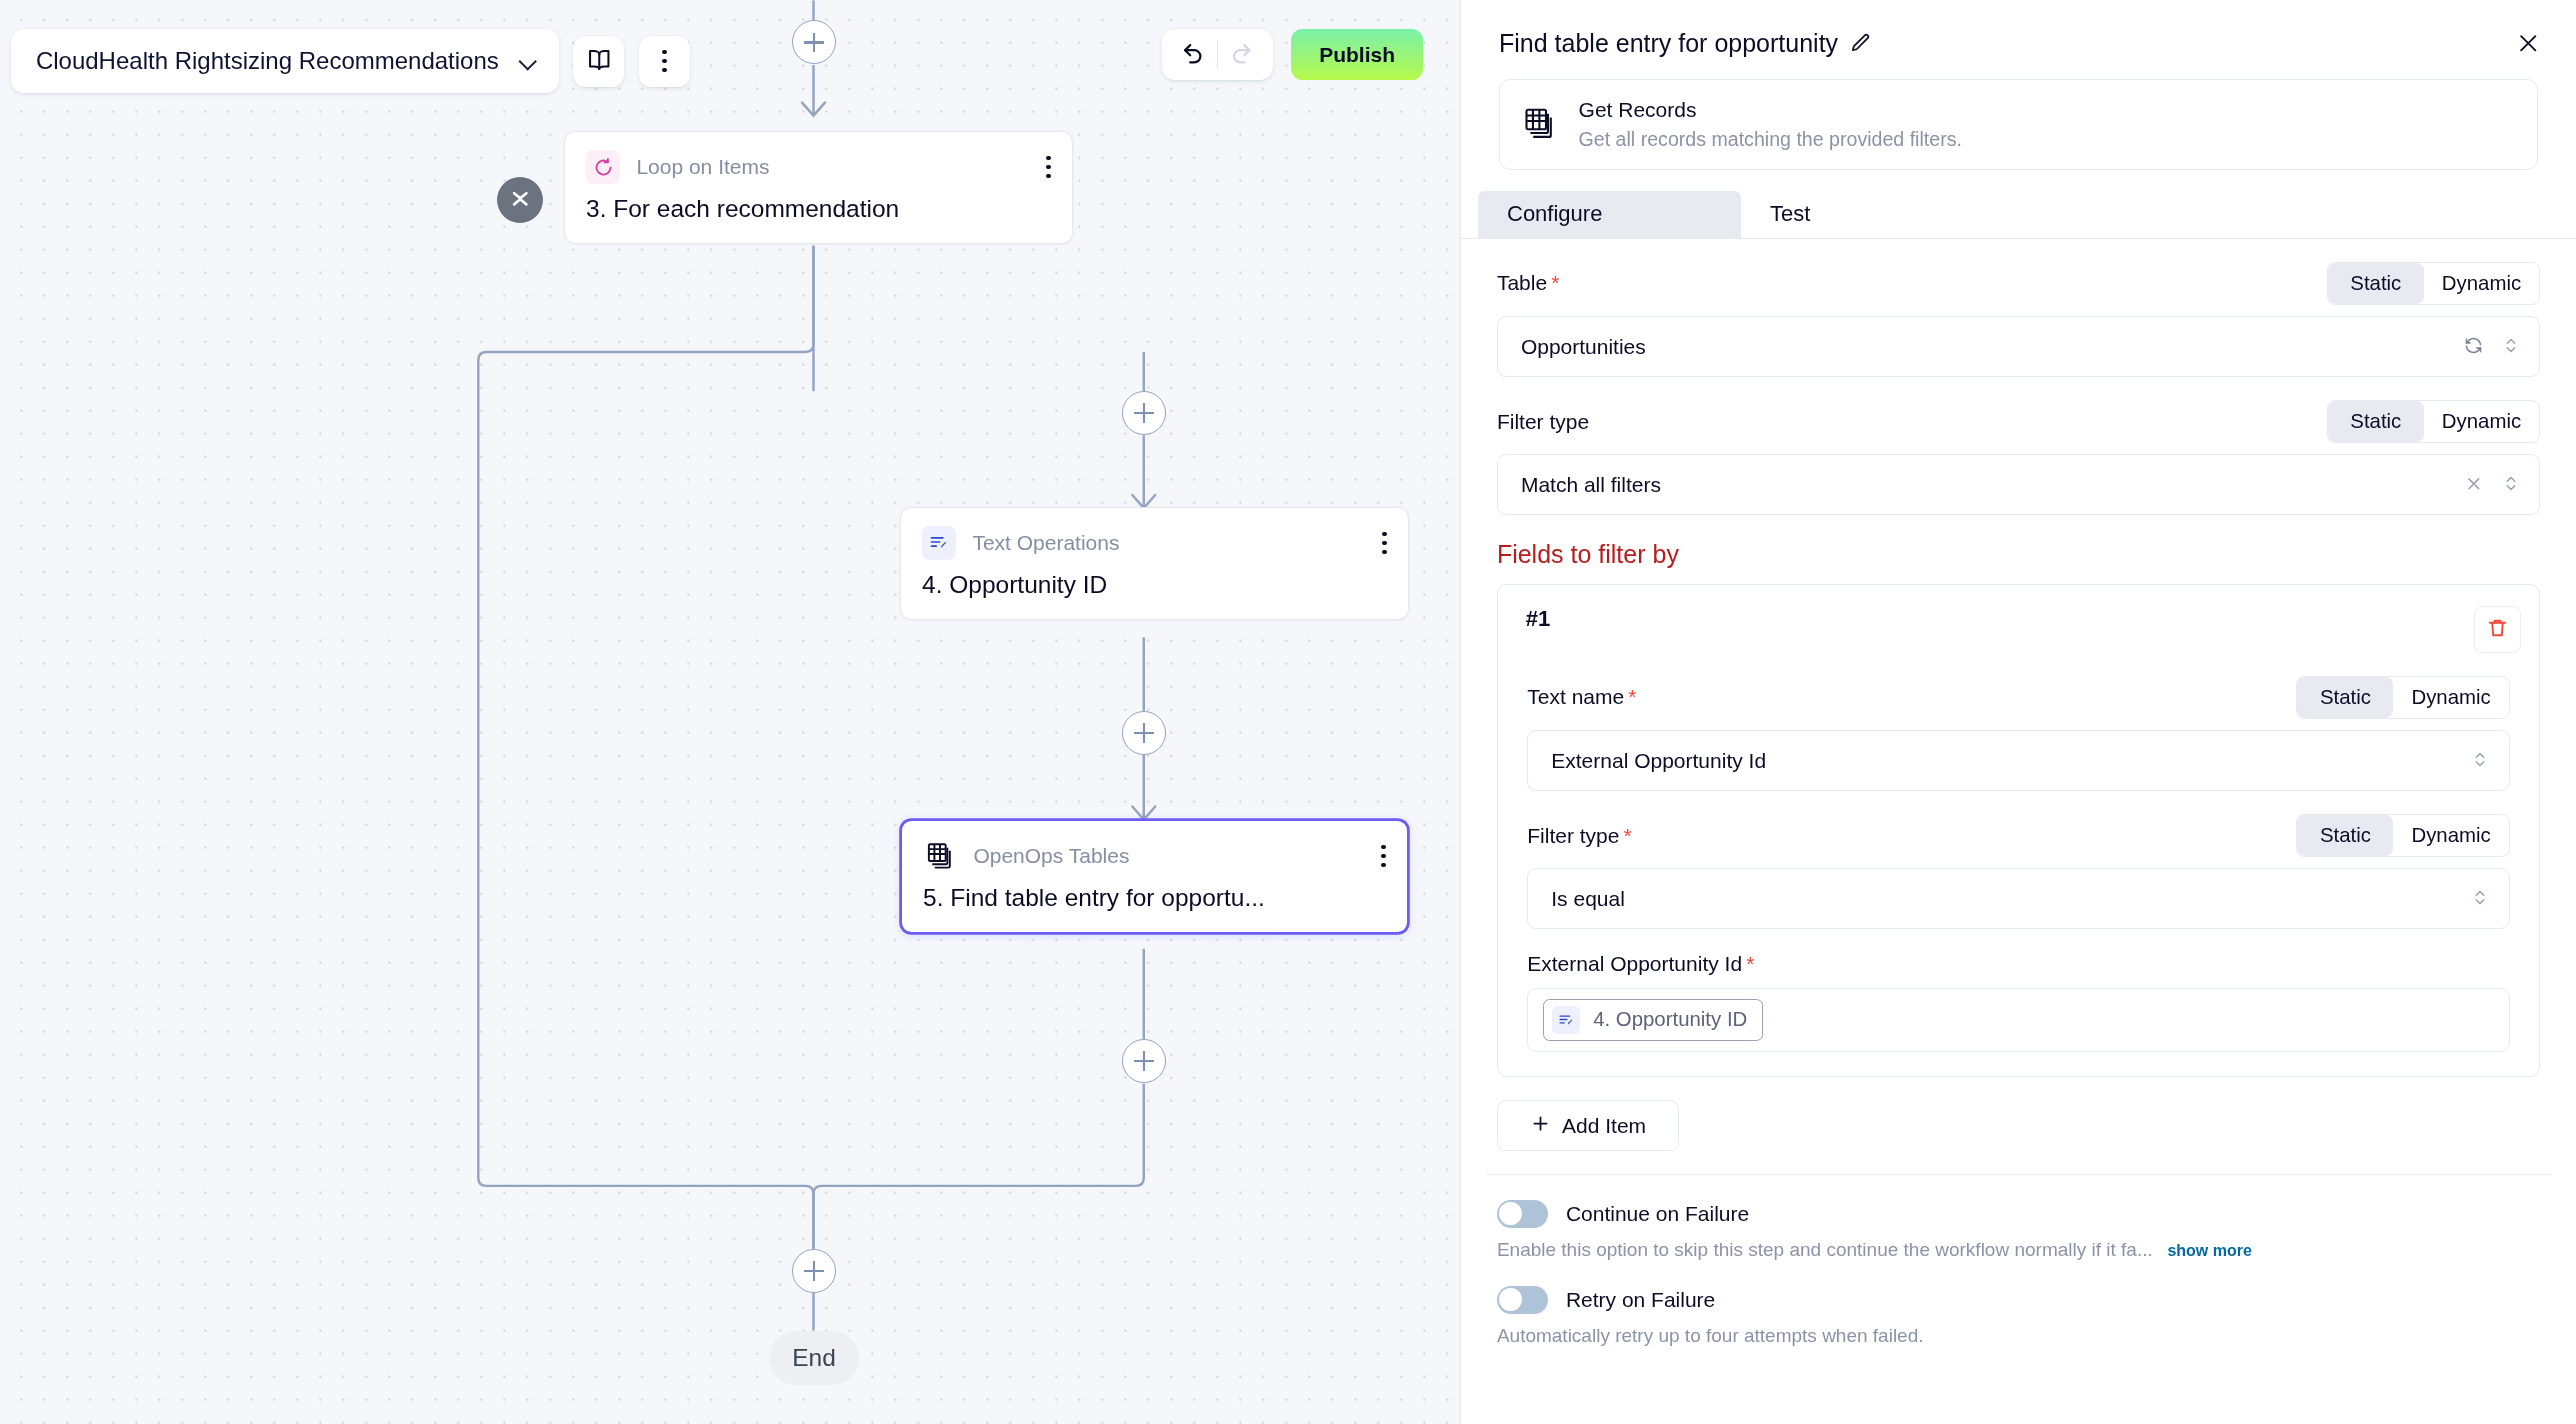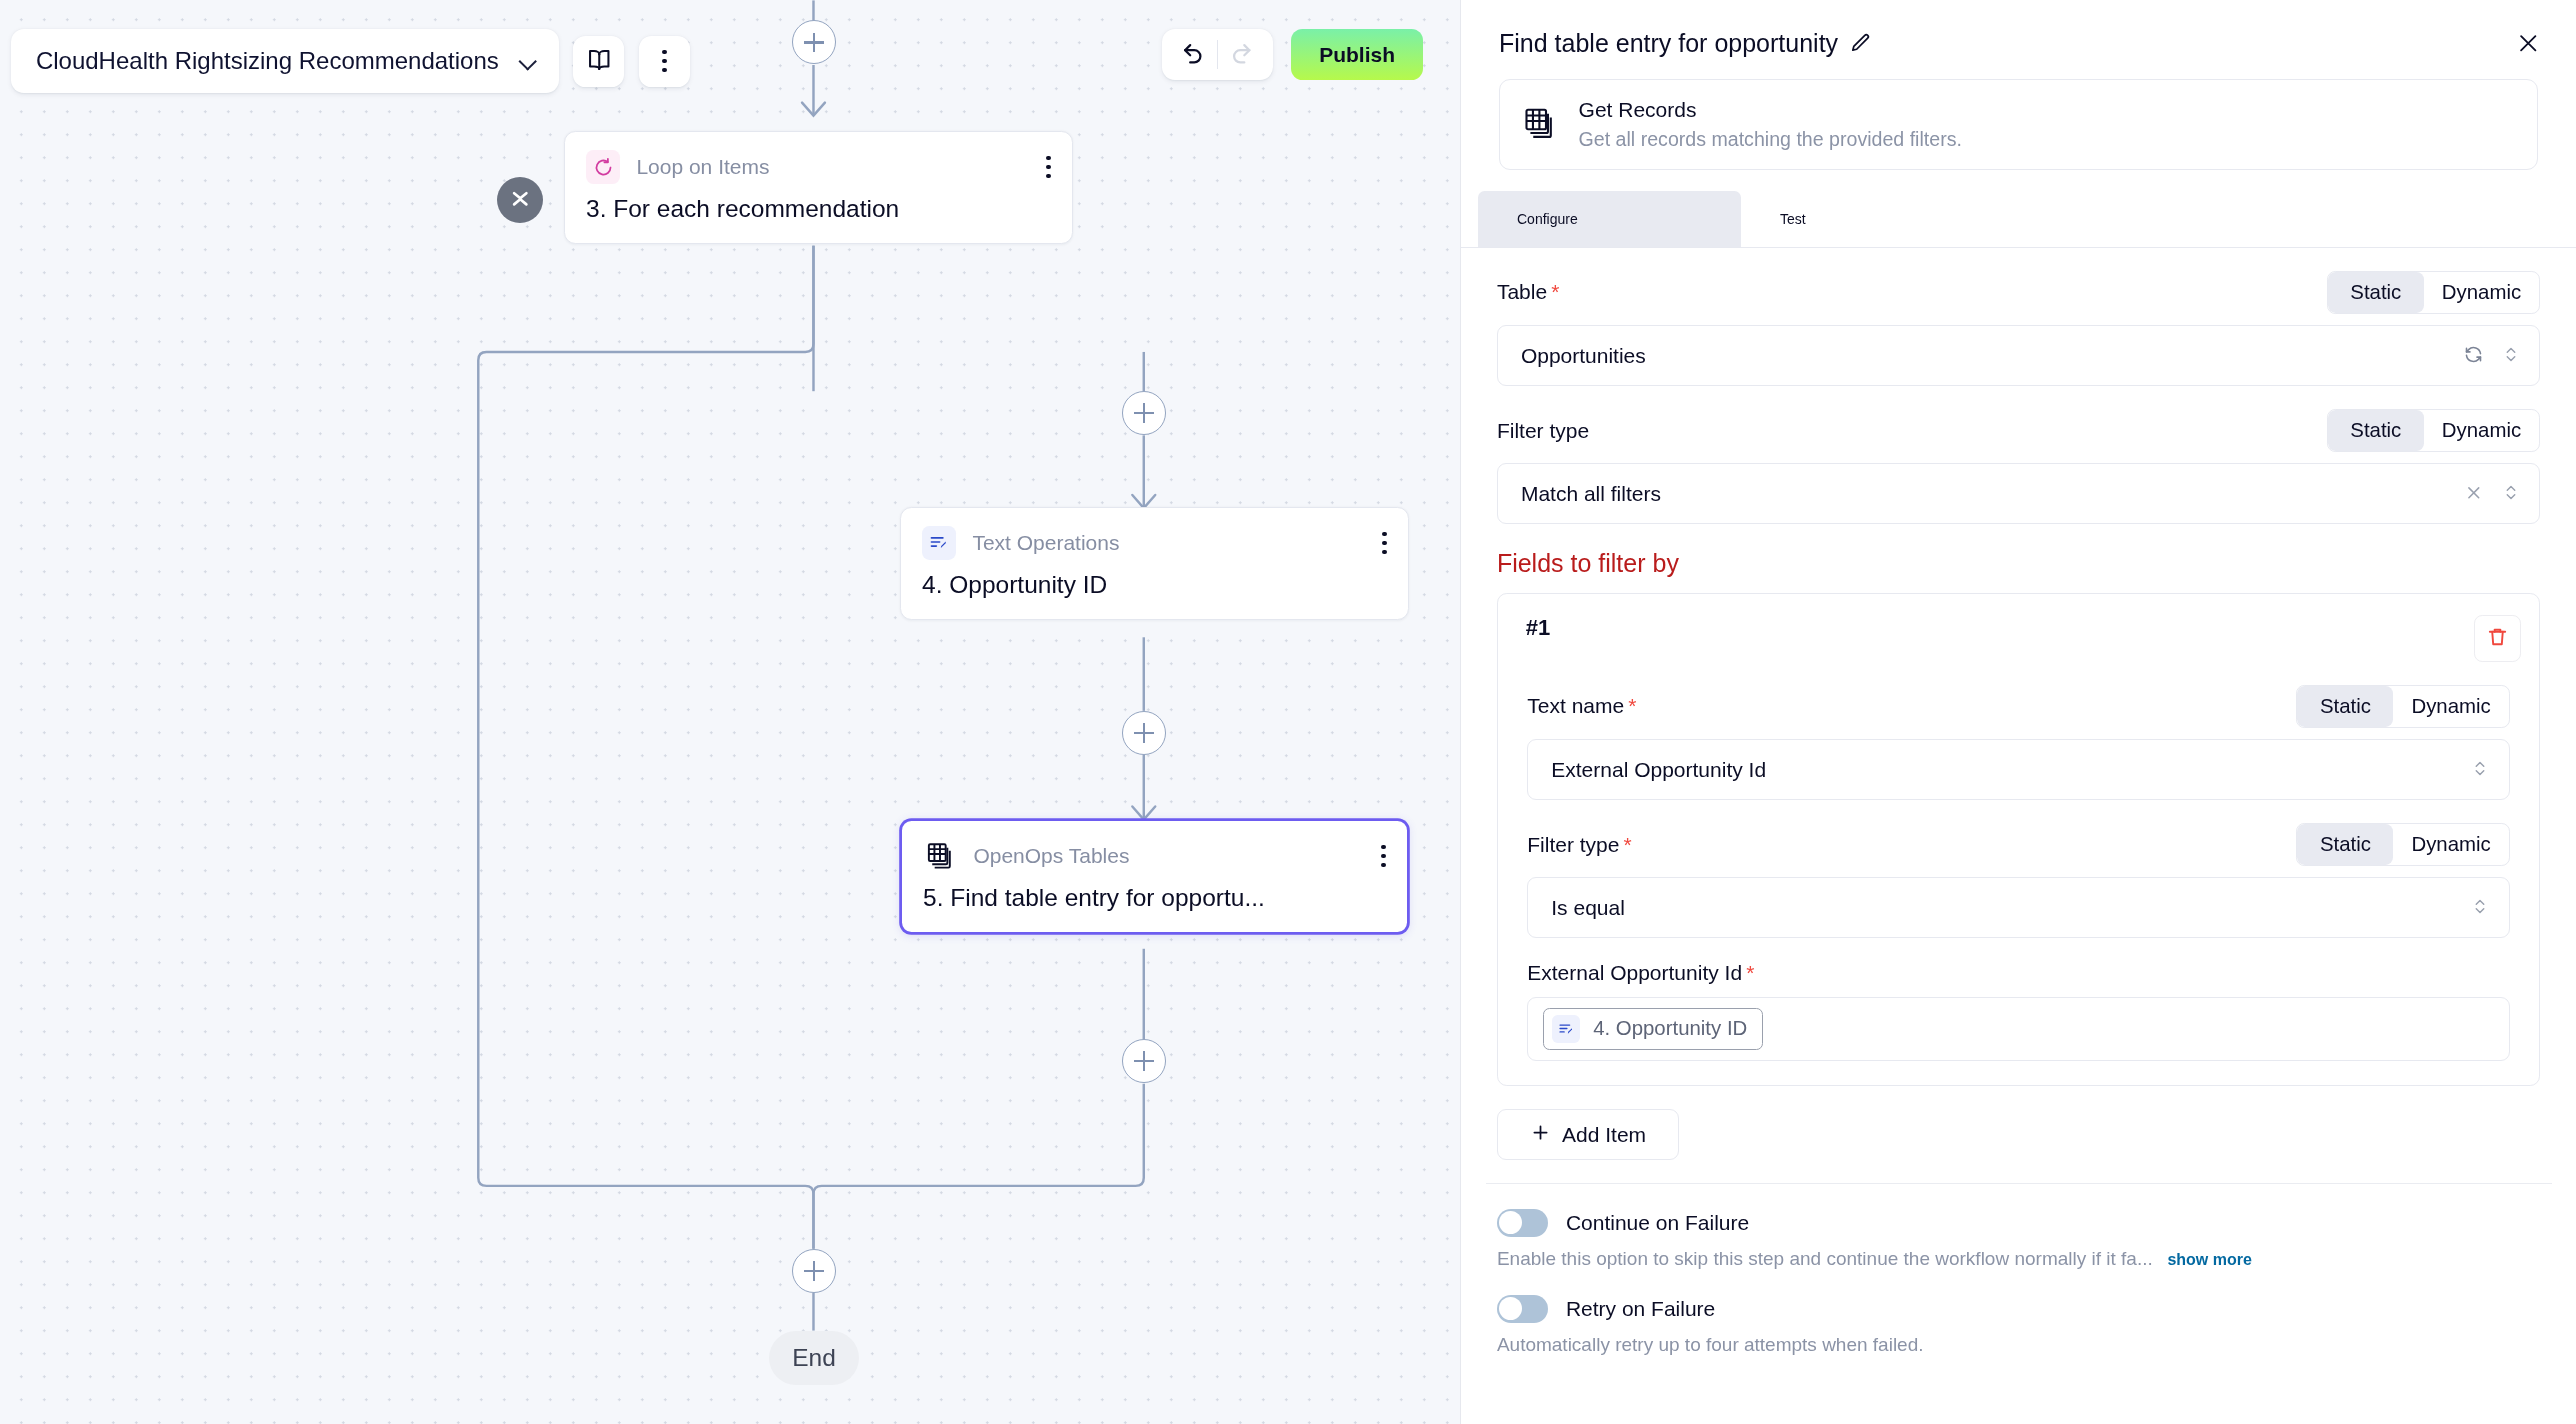--- a/index.html
+++ b/index.html
@@ -155,22 +155,22 @@
   .action-card {
     margin: 21px 38px 0 38px; border: 0.8px solid #e7e9f0; border-radius: 11px;
     padding: 18px 21px; display: flex; align-items: center; gap: 19.6px;
   }
   .action-card .ac-ico { flex: 0 0 38px; display: flex; align-items: center; justify-content: center; }
   .ac-title { font-size: 21px; color: #0b0d25; }
   .ac-desc { font-size: 19.6px; color: #8b93a6; margin-top: 5.7px; }
 
   .tabs { display: flex; margin-top: 21px; border-bottom: 0.8px solid #e7e9f0; padding-left: 17px; }
   .tab {
-    width: 263px; height: 56px; display: flex; align-items: center; padding-left: 39px;
-    font-size: 14px; color: #0b0d25; cursor: pointer;
+    width: 263px; height: 47px; display: flex; align-items: center; padding-left: 29px;
+    font-size: 22px; color: #0b0d25; cursor: pointer;
     border-top-left-radius: 6.5px; border-top-right-radius: 6.5px;
   }
   .tab.active { background: #e8eaf1; }
 
   .panel-body { padding: 0 24.5px 0 24.5px; }
   .field-row {
     display: flex; align-items: center; justify-content: space-between;
     margin-top: 23px; padding: 0 11.4px;
   }
   .field-label { font-size: 21px; color: #0b0d25; }

